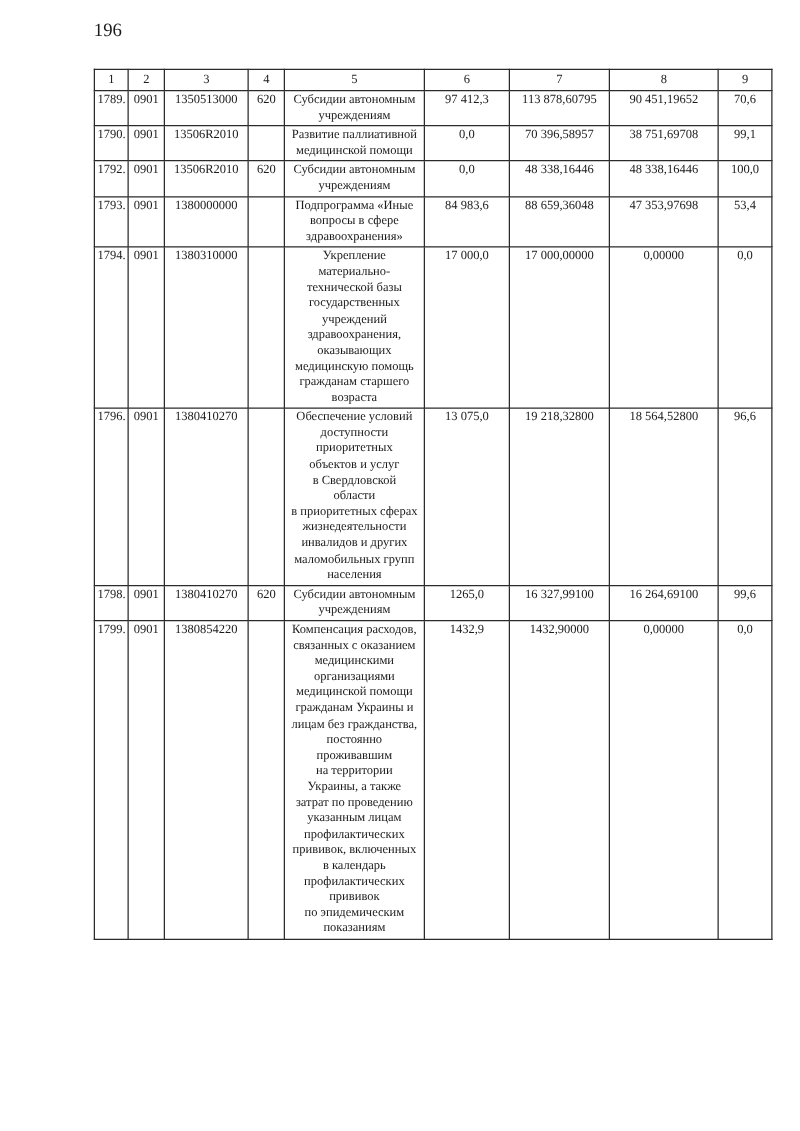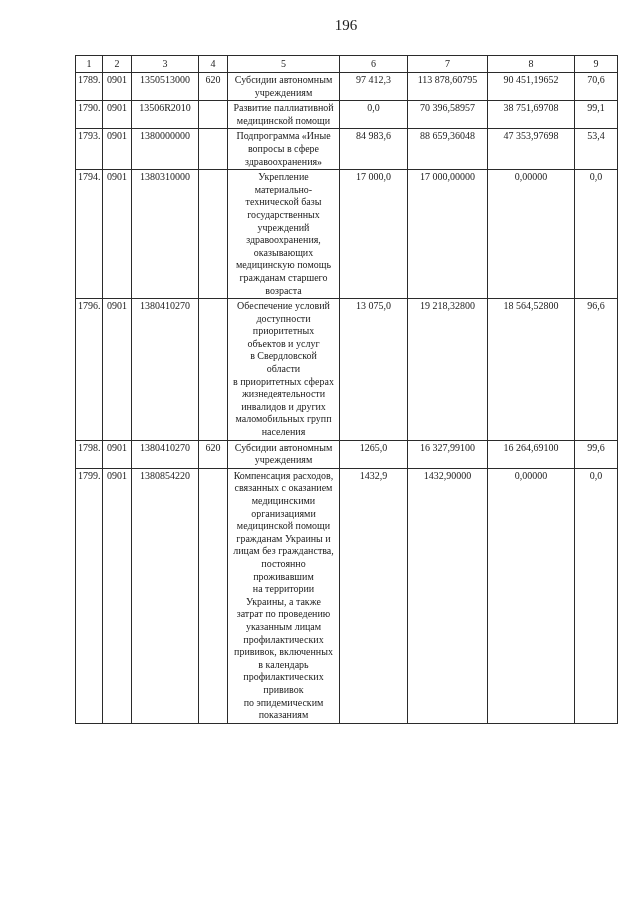--- a/index.html
+++ b/index.html
@@ -14,21 +14,20 @@
   .page {
     position: relative;
     width: 640px;
     height: 905px;
     background: #ffffff;
     overflow: hidden;
   }
   .page-number {
     width: 542px;
     margin: 16px 0 21px 75px;
-    text-align: center;
     font-size: 15px;
     line-height: 18px;
   }
   table.budget-table {
     border-collapse: collapse;
     table-layout: fixed;
     width: 542px;
     margin-left: 75px;
   }
   table.budget-table th,
@@ -117,20 +116,32 @@
           <td class="cell-center">13506R2010</td>
           <td class="cell-center"></td>
           <td class="cell-left">Развитие паллиативной
 медицинской помощи</td>
           <td class="cell-center">0,0</td>
           <td class="cell-center">70 396,58957</td>
           <td class="cell-center">38 751,69708</td>
           <td class="cell-center">99,1</td>
         </tr>
         <tr>
+          <td class="cell-center">1792.</td>
+          <td class="cell-center">0901</td>
+          <td class="cell-center">13506R2010</td>
+          <td class="cell-center">620</td>
+          <td class="cell-left">Субсидии автономным
+учреждениям</td>
+          <td class="cell-center">0,0</td>
+          <td class="cell-center">48 338,16446</td>
+          <td class="cell-center">48 338,16446</td>
+          <td class="cell-center">100,0</td>
+        </tr>
+        <tr>
           <td class="cell-center">1793.</td>
           <td class="cell-center">0901</td>
           <td class="cell-center">1380000000</td>
           <td class="cell-center"></td>
           <td class="cell-left">Подпрограмма «Иные
 вопросы в сфере
 здравоохранения»</td>
           <td class="cell-center">84 983,6</td>
           <td class="cell-center">88 659,36048</td>
           <td class="cell-center">47 353,97698</td>

